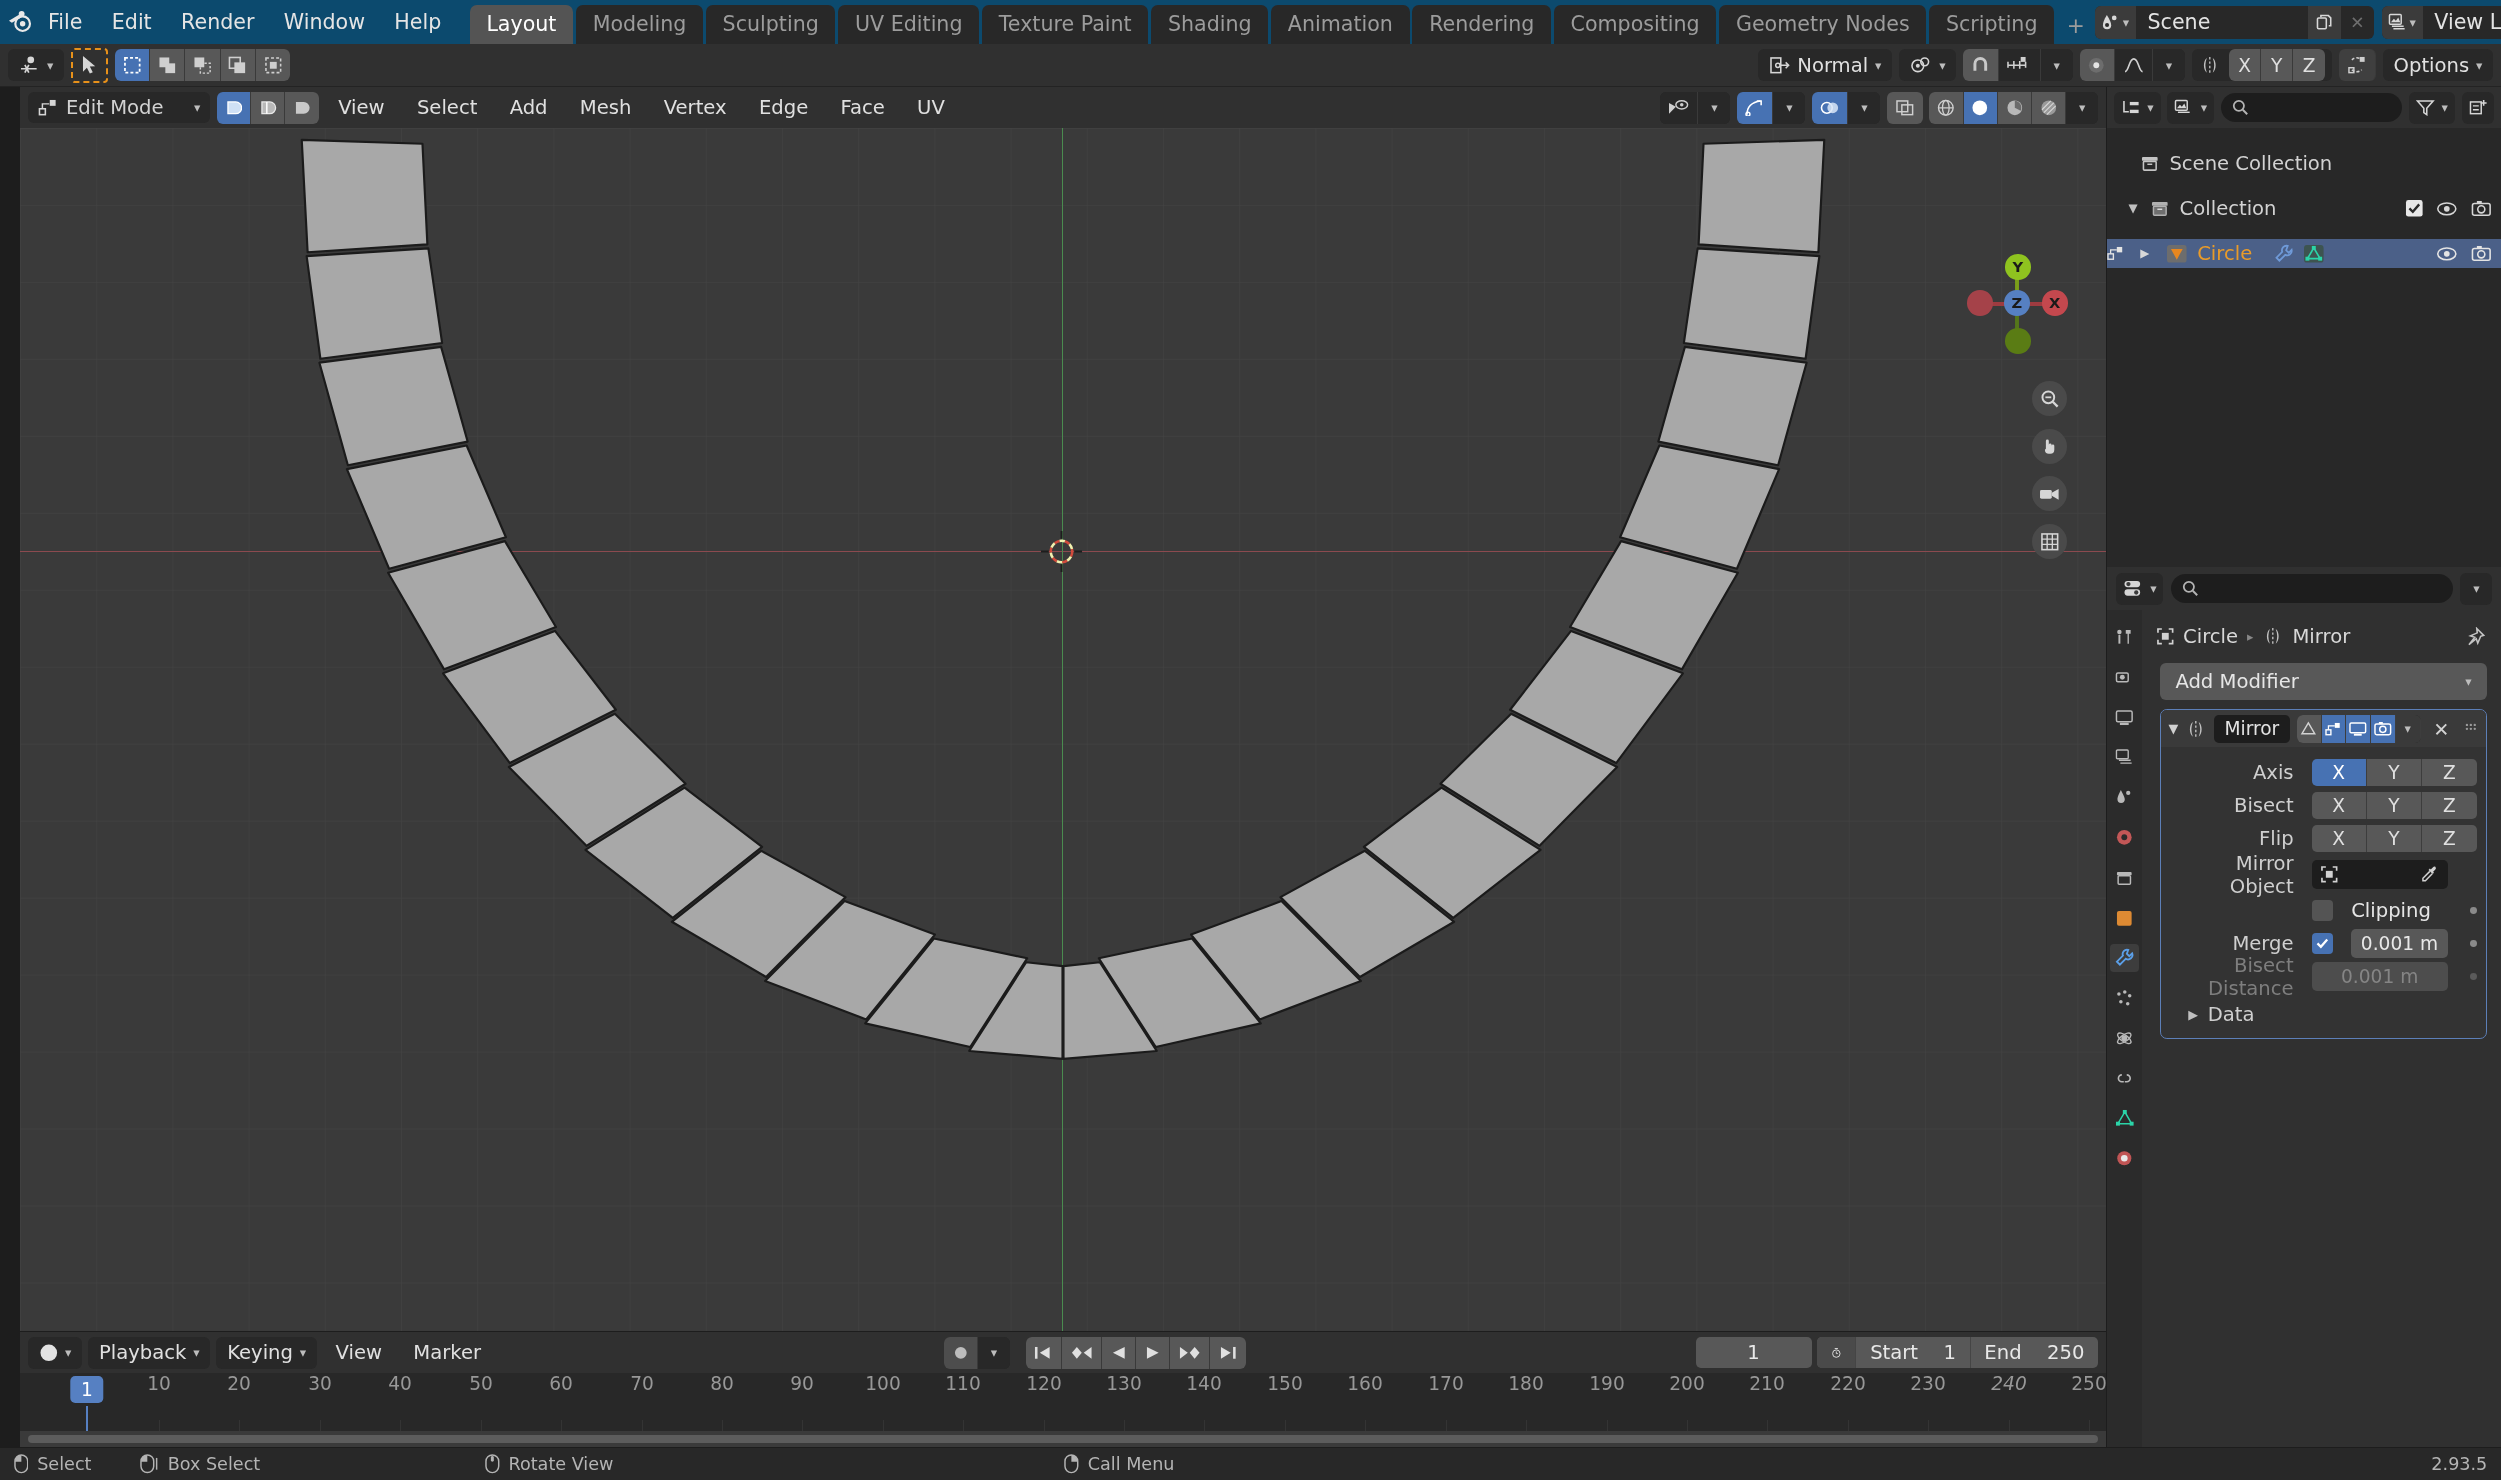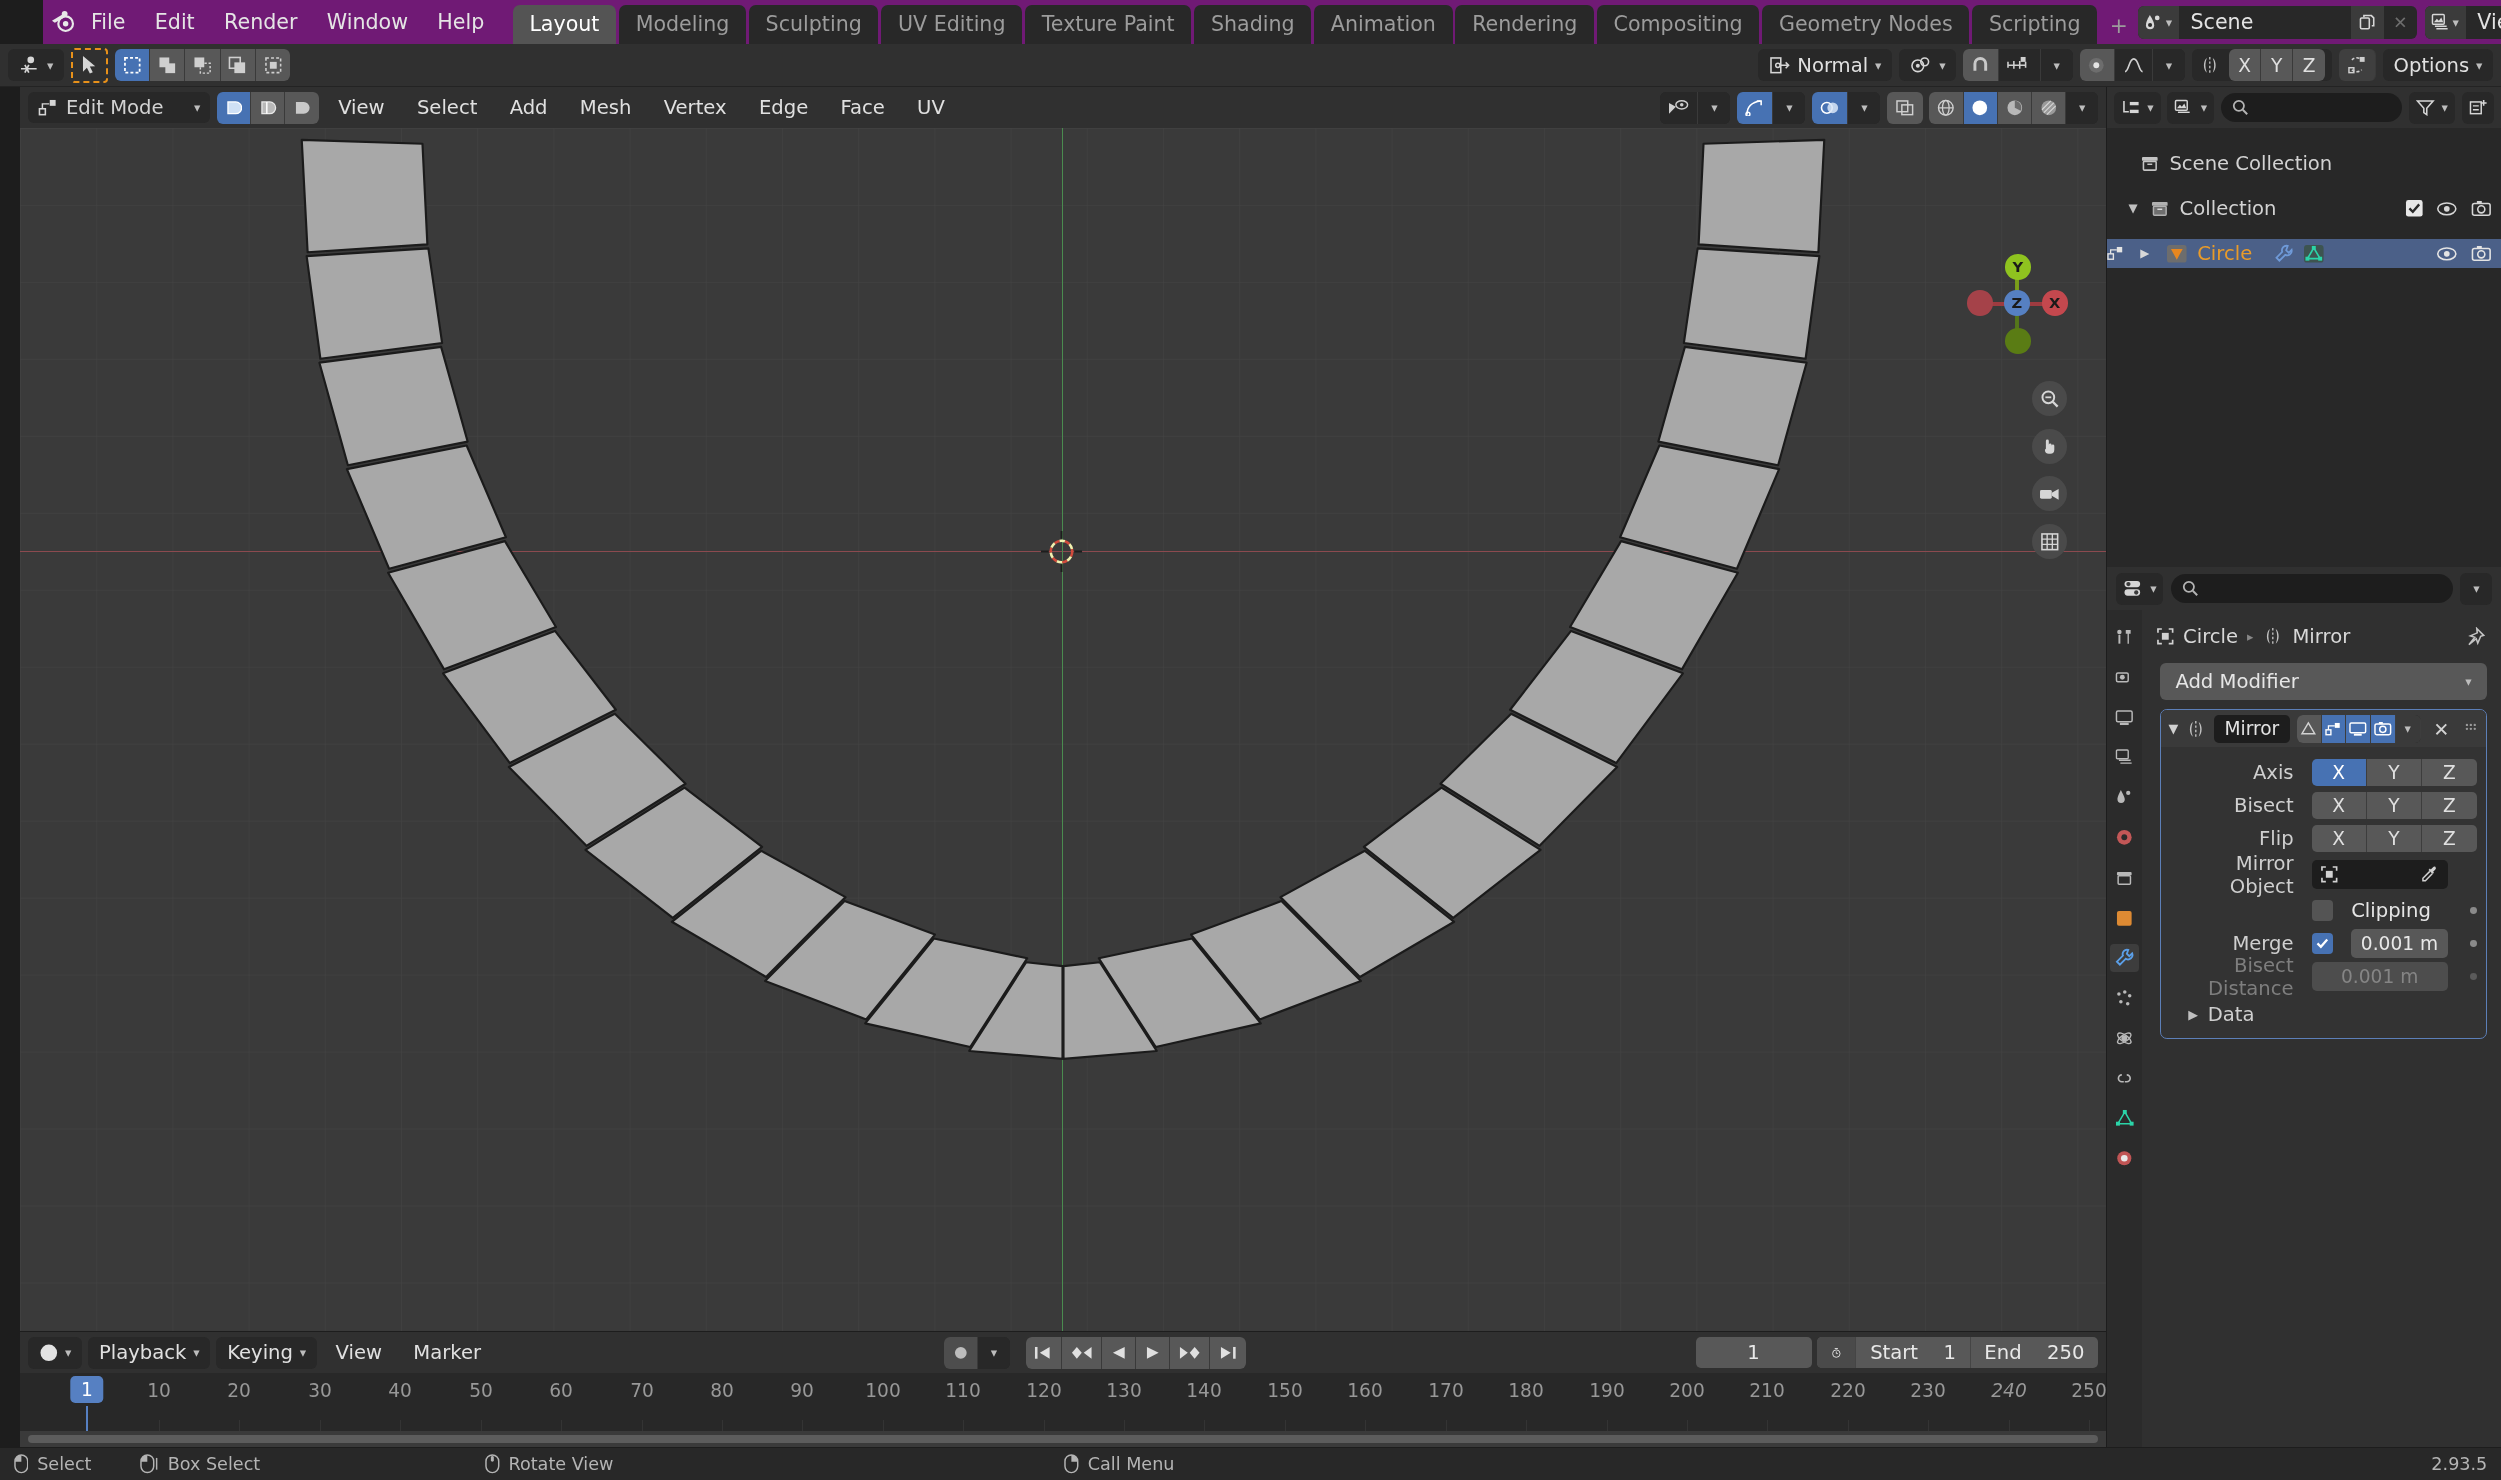--- a/index.html
+++ b/index.html
@@ -8,22 +8,22 @@
     background:#1d1d1d;
     font-family:"DejaVu Sans", sans-serif;
     font-size:20.6px;
     color:#d2d2d2;
     -webkit-font-smoothing:antialiased;
   }
   .app { position:relative; width:2501px; height:1480px; display:flex; flex-direction:column; }
 
   
   .topbar {
-    height:44px; background:#701a75; display:flex; align-items:center;
-    padding:0 5.9px; gap:0; flex:none; position:relative;margin-left:43px;
+    height:44px; background:#0c4a6e; display:flex; align-items:center;
+    padding:0 5.9px; gap:0; flex:none; position:relative;
   }
   .blender-logo { width:41px; height:41px; display:flex; align-items:center; justify-content:center; }
   .menu-item {
     padding:4.9px 14.7px; color:#e5e5e5; font-size:20.6px; border-radius:3.9px; white-space:nowrap;
   }
   .ws-tabs { display:flex; align-items:flex-end; height:44px; margin-left:13.7px; }
   .ws-tab {
     padding:6.9px 16.7px 7.8px; font-size:20.6px; color:#9c9c9c; border-radius:6.9px 6.9px 0 0;
     white-space:nowrap; background:#282828; margin-right:2.9px; line-height:1.2;
   }
@@ -93,21 +93,21 @@
   .vp-rbtn { width:35px; height:35px; border-radius:50%; background:#4a4a4a;
              display:flex; align-items:center; justify-content:center; color:#d6d6d6; }
 
   .vp-hdr-right { margin-left:auto; display:flex; align-items:center; gap:6.9px; }
 
   
   .timeline { height:116px; background:#282828; flex:none; display:flex; flex-direction:column;
               border-top:1px solid #1d1d1d; }
   .tl-header { height:41px; background:#303030; display:flex; align-items:center; gap:5.9px; padding:0 7.8px; }
   .tl-ruler { flex:1; background:#282828; position:relative; }
-  .tl-tick { position:absolute; top:7px; font-size:18.6px; color:#989898; transform:translateX(-50%);text-align:center; }
+  .tl-tick { position:absolute; top:0; font-size:18.6px; color:#989898; transform:translateX(-50%);text-align:center; }
   .tl-tickline { position:absolute; bottom:0; width:1px; height:11.8px; background:#343434; }
   .cur-frame-pill {
     position:absolute; top:2.9px; background:#5680c2; color:#fff; font-size:18.6px;
     padding:2.9px 10.8px; border-radius:4.9px; transform:translateX(-50%);
   }
   .cur-frame-line { position:absolute; top:33px; bottom:0; width:2px; background:#5680c2; }
   .frame-field {
     height:31px; background:#585858; border-radius:4.9px; min-width:116px; display:flex;
     align-items:center; justify-content:center; font-size:19.6px; color:#e8e8e8;
   }

